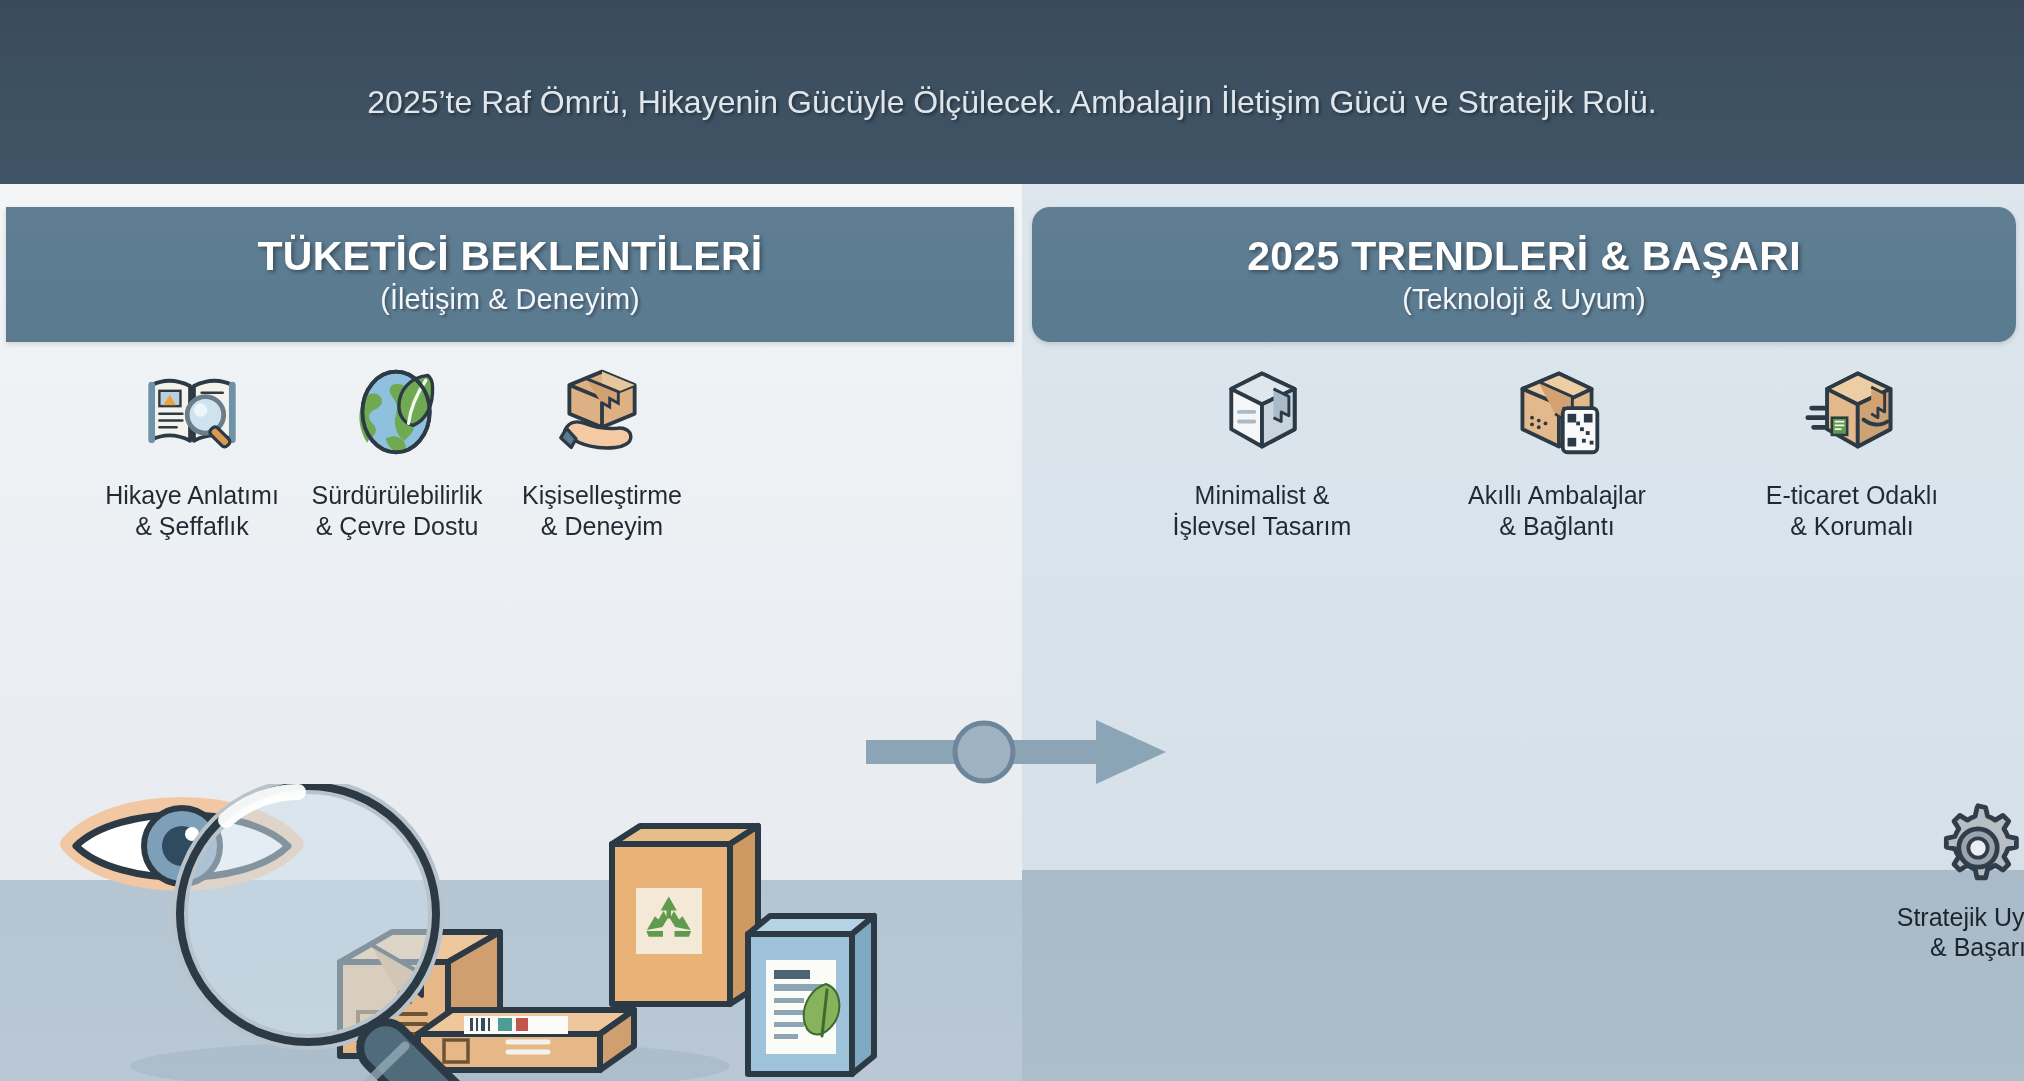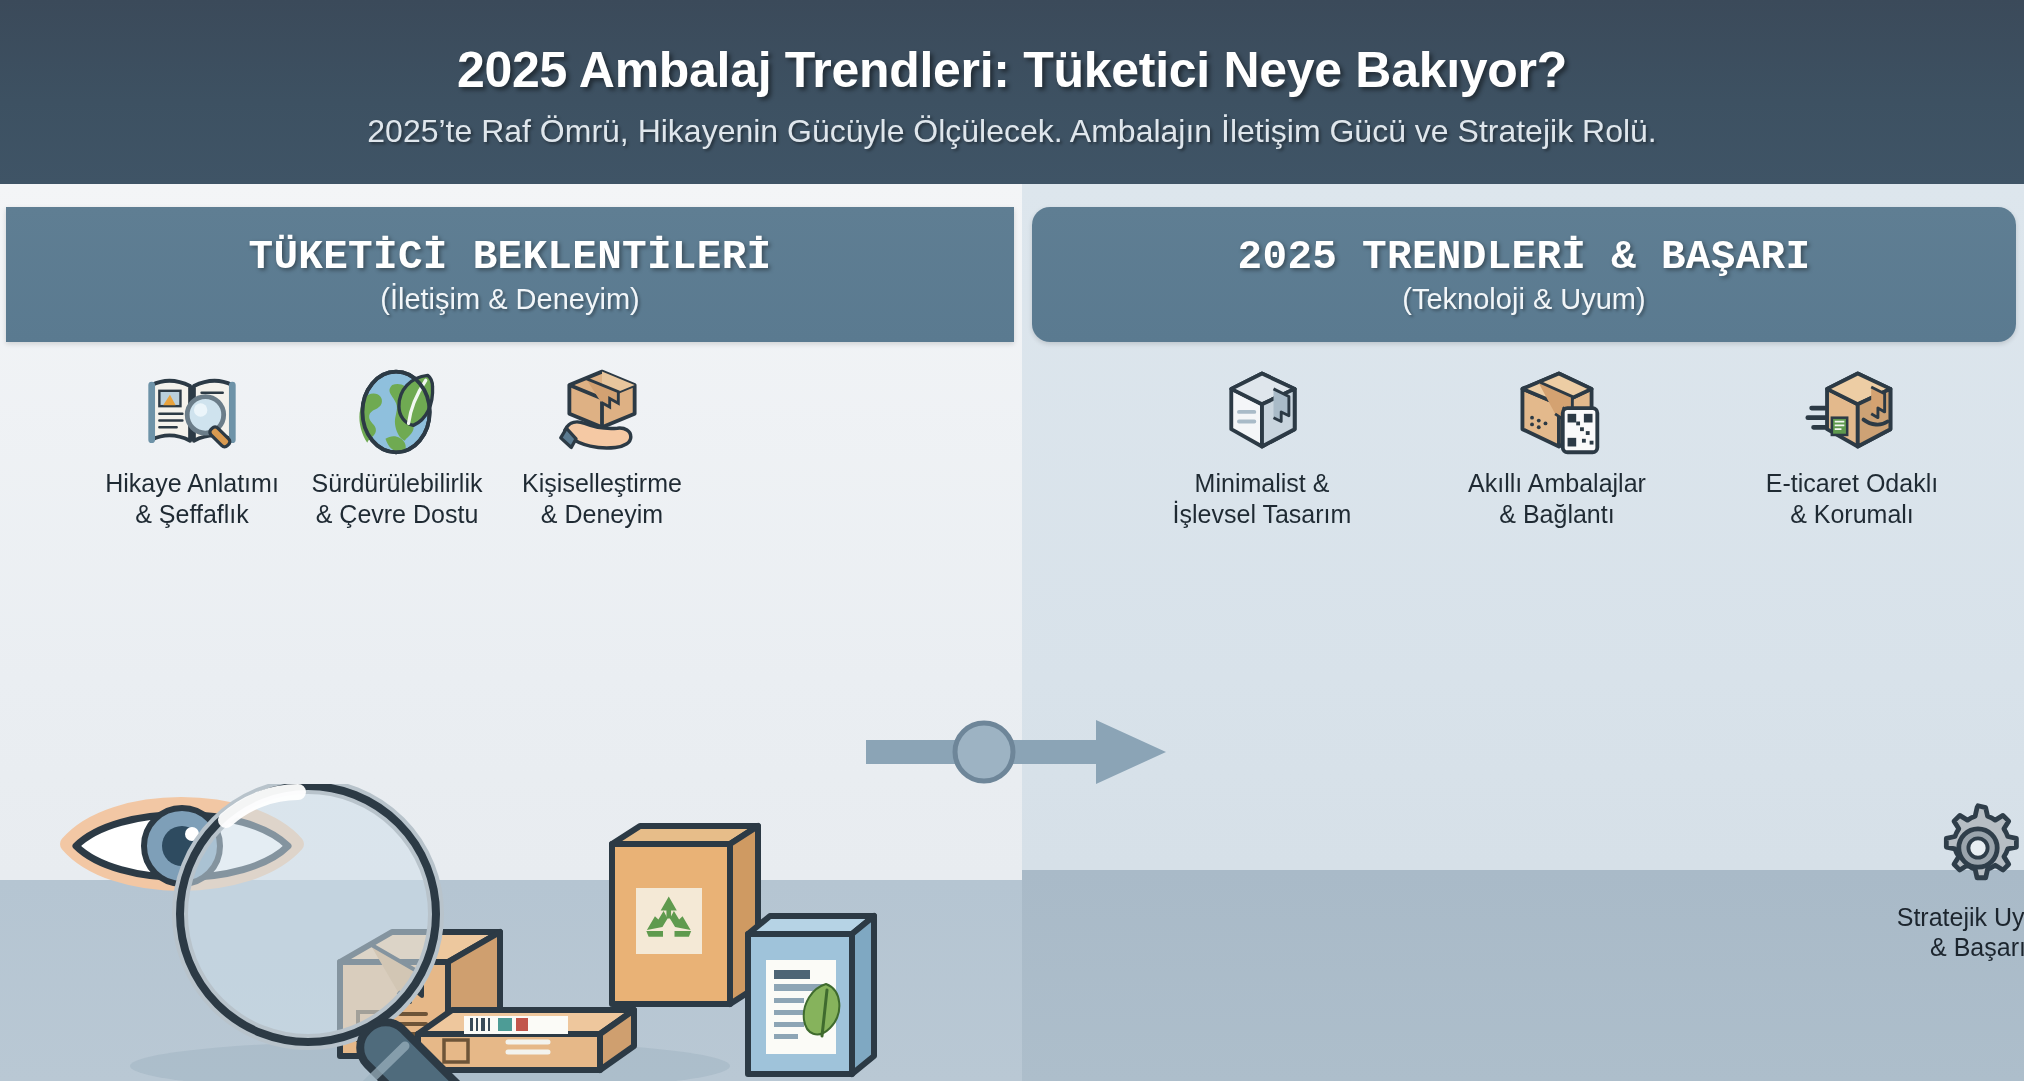--- a/index.html
+++ b/index.html
@@ -87,21 +87,20 @@
   .panel-left  .panel-titlebar { left: 6px;  width: 1008px; }
   .panel-right .panel-titlebar { left: 10px; width: 984px; border-radius: 18px; }
 
   .panel-title {
     color: #ffffff;
     font-size: 41px;
     font-weight: bold;
     letter-spacing: 0.3px;
     text-shadow: 2px 2px 4px rgba(0,0,0,0.40);
     white-space: nowrap;
-    font-family: Liberation Mono, monospace;
   }
   .panel-subtitle {
     margin-top: 3px;
     color: #f2f6f9;
     font-size: 29px;
     font-weight: 400;
     text-shadow: 2px 2px 3px rgba(0,0,0,0.32);
     white-space: nowrap;
   }
 
@@ -114,21 +113,21 @@
   }
   .panel-left  .feature-row { left: 92px;  width: 610px; }
   .panel-right .feature-row { left: 140px; width: 790px; }
 
   .feature {
     display: flex; flex-direction: column; align-items: center;
     width: 200px;
   }
   .feature-icon { width: 96px; height: 96px; display: block; }
   .feature-label {
-    margin-top: 10px;
+    margin-top: 22px;
     text-align: center;
     color: #1f2a33;
     font-size: 25px;
     line-height: 1.22;
     white-space: pre-line;
   }
 
   
   .arrow-group {
     position: absolute;
@@ -168,21 +167,20 @@
   
   .illus { position: absolute; }
   .illus-left  { left: 40px;  top: 600px; }
 </style>
 </head>
 <body>
 
 <div id="infographic">
 
   <div class="header-band">
-    <div class="header-title">2025 Ambalaj Trendleri: Tüketici Neye Bakıyor?</div>
     <div class="header-subtitle">2025’te Raf Ömrü, Hikayenin Gücüyle Ölçülecek. Ambalajın İletişim Gücü ve Stratejik Rolü.</div>
   </div>
 
   <div class="panel panel-left">
     <div class="panel-bg"></div>
     <div class="panel-floor"></div>
 
     <div class="panel-titlebar">
       <div class="panel-title">TÜKETİCİ BEKLENTİLERİ</div>
       <div class="panel-subtitle">(İletişim &amp; Deneyim)</div>

